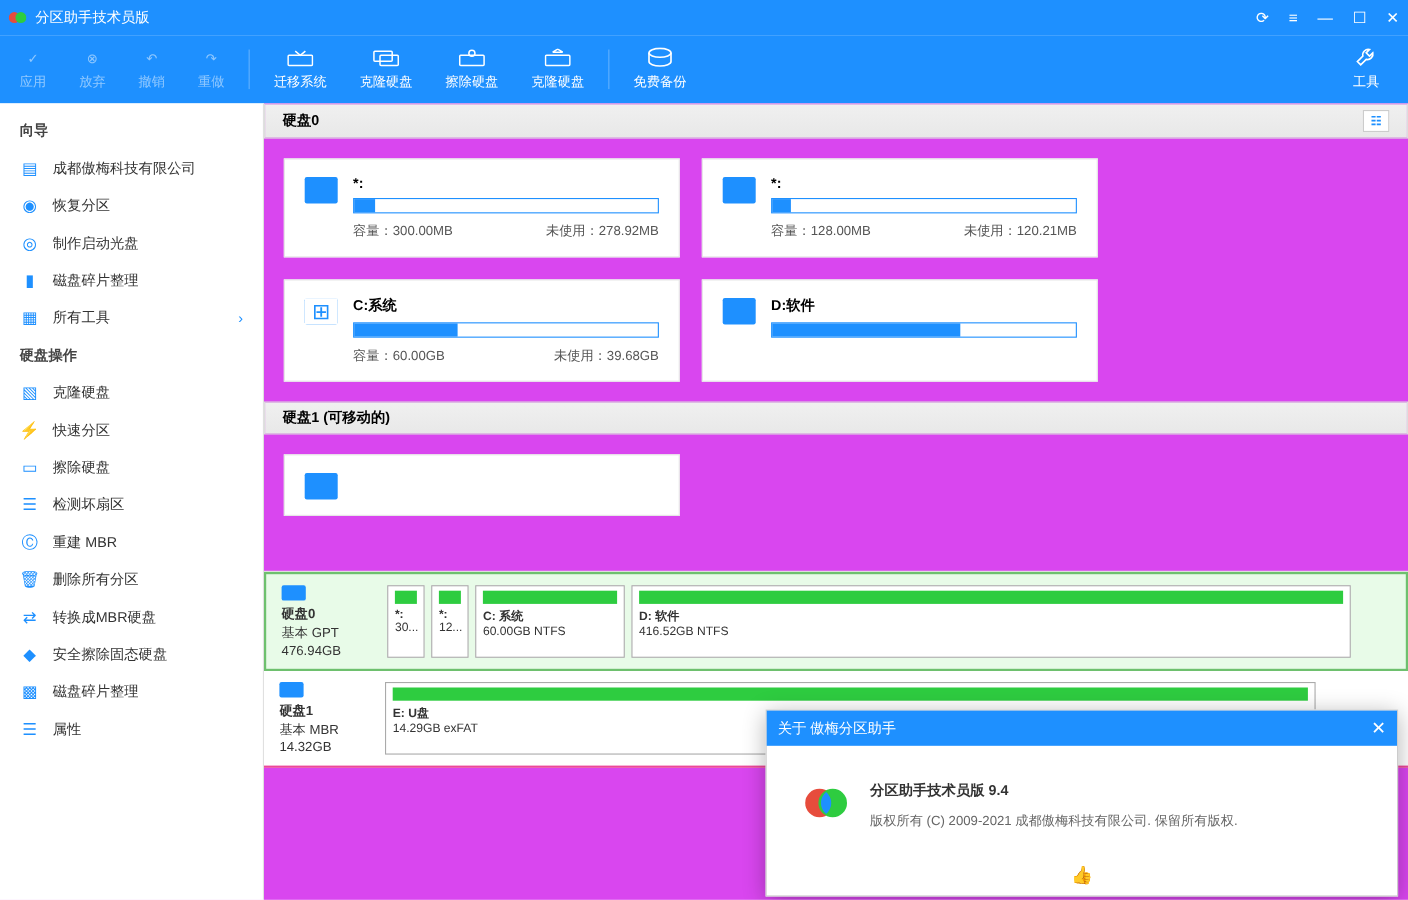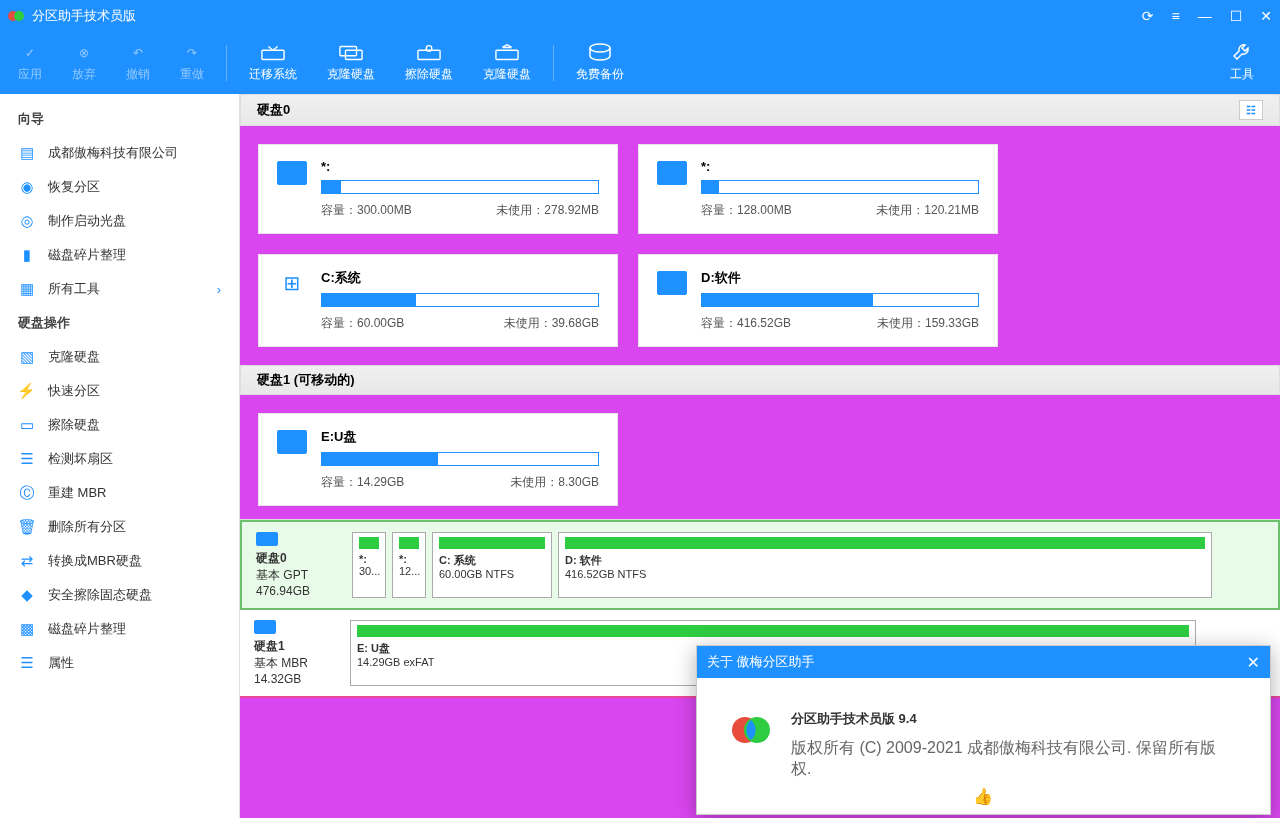--- a/index.html
+++ b/index.html
@@ -51,21 +51,21 @@
 .seg .segbar { height: 12px; background: #2ecc40; margin-bottom: 4px; }
 .seg .segname { font-weight: bold; }
 
 .about-dialog { position: absolute; left: 696px; top: 645px; width: 575px; height: 170px; background: #fff; box-shadow: 0 4px 20px rgba(0,0,0,0.3); border: 1px solid #ccc; }
 .about-dialog .dlg-title { height: 30px; background: #1e90ff; color: #fff; display: flex; align-items: center; padding: 16px 10px; font-size: 13px; }
 .about-dialog .dlg-title .close { margin-left: auto; cursor: pointer; font-size: 16px; }
 .about-dialog .dlg-body { padding: 32px 34px; display: flex; gap: 20px; align-items: flex-start; }
 .about-dialog .dlg-logo { width: 40px; height: 40px; }
 .about-dialog .dlg-text { font-size: 13px; color: #333; }
 .about-dialog .dlg-text .ver { font-weight: bold; margin-bottom: 10px; }
-.about-dialog .dlg-text .cpy { color: #666; font-size: 16px; }
+.about-dialog .dlg-text .cpy { color: #666; font-size: 12px; }
 .about-dialog .thumb { position: absolute; bottom: 8px; left: 50%; transform: translateX(-50%); color: #1e90ff; font-size: 16px; }
 </style>
 </head>
 <body>
 
 <div class="titlebar">
   <svg class="logo" viewBox="0 0 16 16">
       <circle cx="5" cy="8" r="5" fill="#e74c3c"></circle>
       <circle cx="11" cy="8" r="5" fill="#2ecc40"></circle>
     </svg>
@@ -275,44 +275,30 @@
               </div>
       </div>
           </div>
           <div class="partition-card">
       <div class="dicon "></div>
       <div class="pbody">
         <div class="pname">D:软件</div>
         <div class="pbar">
                 <div class="fill" style="width:62%"></div>
               </div>
-        <div class="pinfo">
-                <span>容量：416.52GB</span>
-                <span>未使用：159.33GB</span>
-              </div>
       </div>
           </div>
         </div>
 
       <div class="disk-header">
         <span>硬盘1 (可移动的)</span>
       </div>
       <div class="partition-grid" id="disk1-grid">
           <div class="partition-card">
       <div class="dicon "></div>
-      <div class="pbody">
-        <div class="pname">E:U盘</div>
-        <div class="pbar">
-                <div class="fill" style="width:42%"></div>
-              </div>
-        <div class="pinfo">
-                <span>容量：14.29GB</span>
-                <span>未使用：8.30GB</span>
-              </div>
-      </div>
           </div>
         </div>
     </div>
 
     <div class="disk-bar-area">
       <div class="disk-row selected" id="bar0">
           <div class="disk-label-box">
     <div class="dicon-small"></div>
     <div class="dname">硬盘0</div>
             <div>基本 GPT</div>
@@ -321,21 +307,21 @@
           <div class="seg" style="width:34px">
       <div class="segbar"></div>
             <div class="segname">*:</div>
             <div>30...</div>
           </div>
           <div class="seg" style="width:34px">
       <div class="segbar"></div>
             <div class="segname">*:</div>
             <div>12...</div>
           </div>
-          <div class="seg" style="width:120px">
+          <div class="seg" style="width:136px">
       <div class="segbar"></div>
             <div class="segname">C: 系统</div>
             <div>60.00GB NTFS</div>
           </div>
           <div class="seg" style="width:654px">
       <div class="segbar"></div>
             <div class="segname">D: 软件</div>
             <div>416.52GB NTFS</div>
           </div>
         </div>

